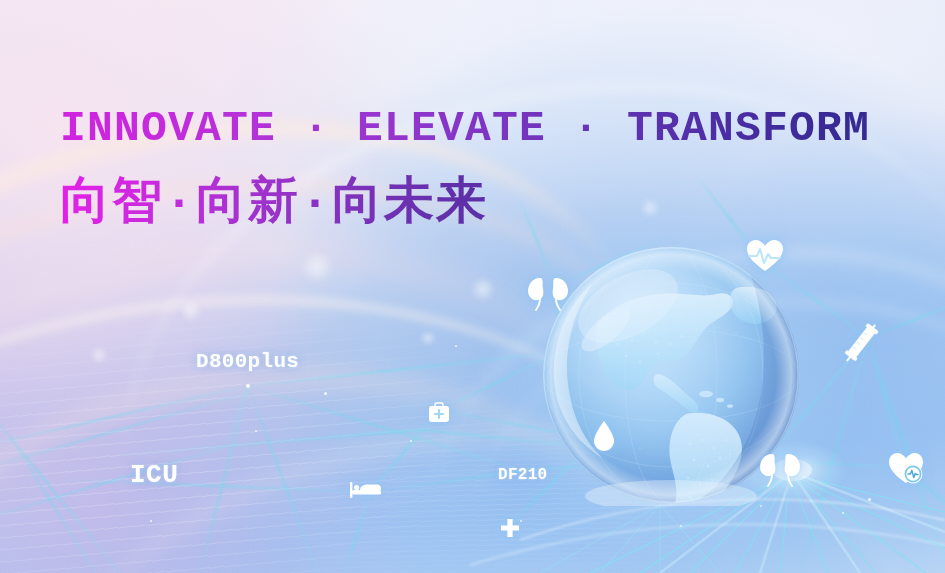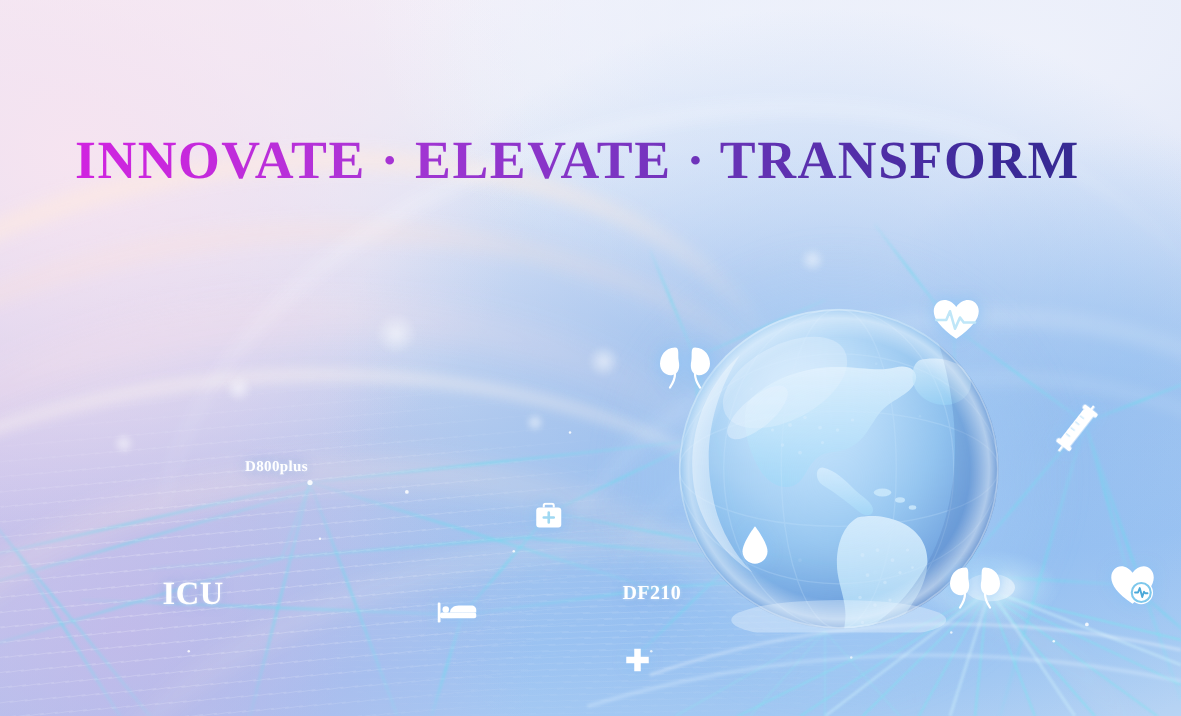--- a/index.html
+++ b/index.html
@@ -7,21 +7,21 @@
     padding: 0;
     background: #ffffff;
   }
   * { box-sizing: border-box; }
 
   .banner {
     position: relative;
     width: 945px;
     height: 573px;
     overflow: hidden;
-    font-family: Liberation Serif, serif;
+    font-family: Liberation Mono, monospace;
     background: #d946ef;
   }
 
   
   .bg-layer { position: absolute; inset: 0; pointer-events: none; }
 
   
   .bg-base {
     background:
       linear-gradient(170deg,
@@ -218,21 +218,21 @@
     -webkit-text-fill-color: transparent;
   }
 
   .tag {
     position: absolute;
     color: #ffffff;
     font-weight: bold;
     white-space: nowrap;
     text-shadow: 0 0 9px rgba(120,170,230,0.75), 0 0 3px rgba(255,255,255,0.5);
   }
-  .tag-d800 { left: 196px; top: 366px; font-size: 12px; letter-spacing: .3px; }
+  .tag-d800 { left: 196px; top: 350px; font-size: 21px; letter-spacing: .3px; }
   .tag-icu  { left: 130px; top: 460px; font-size: 26px; letter-spacing: .5px; }
   .tag-df210{ left: 498px; top: 466px; font-size: 16px; letter-spacing: .3px; }
 
   
   .ico {
     position: absolute;
     filter: drop-shadow(0 0 6px rgba(140,195,245,0.95));
   }
   .ico svg { display: block; }
 
@@ -577,18 +577,19 @@
   <div class="ico" style="left:888px;top:452px;">
     <svg width="36" height="34" viewBox="0 0 36 34">
       <path d="M18 31 C6 23 1 16 1 10 C1 4.5 5 1 9 1 C12.5 1 15.6 3 18 6.2 C20.4 3 23.5 1 27 1 C31 1 35 4.5 35 10 C35 13 33.8 16 31.6 19 L18 31 Z" fill="#fff"></path>
       <circle cx="25" cy="22" r="9.4" fill="#fff"></circle>
       <circle cx="25" cy="22" r="7.6" fill="none" stroke="#7ec8ec" stroke-width="1.7"></circle>
       <path d="M20 22 L22.4 22 L23.8 18.4 L25.8 25.6 L27.2 21.4 L28.2 22.6 L30 22.6" stroke="#4aa8d8" stroke-width="1.5" fill="none" stroke-linejoin="round" stroke-linecap="round"></path>
     </svg>
   </div>
 
   <div class="headline">INNOVATE · ELEVATE · TRANSFORM</div>
+  <div class="subhead">向智·向新·向未来</div>
 
   <div class="tag tag-d800">D800plus</div>
   <div class="tag tag-icu">ICU</div>
   <div class="tag tag-df210">DF210</div>
 
 </div>
 
 </body></html>

